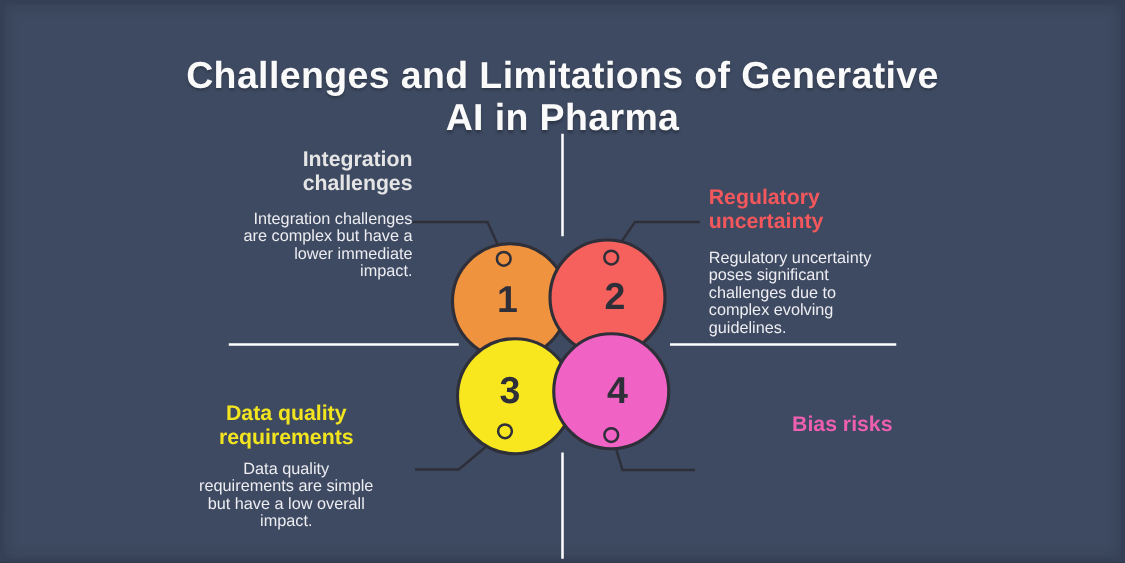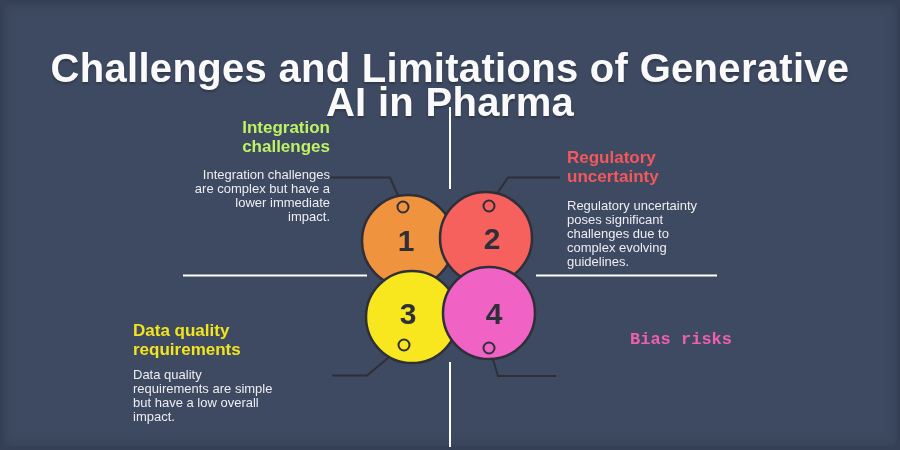--- a/index.html
+++ b/index.html
@@ -8,44 +8,44 @@
     width:900px;height:450px;
     background:#3E4A61;
     overflow:hidden;
     font-family:"Liberation Sans", sans-serif;
     box-shadow: inset 0 0 0 3px #354056, inset 0 0 14px rgba(15,20,30,.35);
   }
   .title{
     position:absolute; top:24px; left:0; width:900px;
     text-align:center;
     color:#FAFAFA;
-    font-size:40px; line-height:34px; font-weight:800;
+    font-size:30px; line-height:34px; font-weight:800;
     letter-spacing:.3px;
     white-space:pre-line;
     text-shadow:0 2px 2px rgba(20,24,34,.35);
   }
   .qblock{position:absolute;}
   .qblock .heading{
     font-size:17px; line-height:19px; font-weight:700;
     white-space:pre-line; margin:0;
   }
   .qblock .body{
     font-size:13px; line-height:14px;
     color:#EDEDF2; white-space:pre-line; margin:0;
   }
   .q-tl{left:138px; top:118px; width:192px; text-align:right;}
   .q-tl .body{margin-top:12px;}
-  .q-tl .heading{color:#bef264;text-align:right;}
+  .q-tl .heading{color:#e5e5e5;text-align:right;}
   .q-tr{left:567px; top:112px; width:170px; text-align:left;margin-top:36px;}
   .q-tr .body{margin-top:13px;}
   .q-tr .heading{color:#F4575C;}
-  .q-bl{left:133px; top:321px; width:192px; text-align:left;}
+  .q-bl{left:133px; top:321px; width:192px; text-align:center;}
   .q-bl .body{margin-top:9px;}
   .q-bl .heading{color:#F2E41F;}
-  .q-br{left:591px; top:330px; width:180px; text-align:center;font-family:Liberation Mono, monospace;}
+  .q-br{left:534px; top:330px; width:180px; text-align:right;}
   .q-br .body{margin-top:13px;}
   .q-br .heading{color:#EE5FB0;}
   svg#diagram{position:absolute; inset:0;}
   .axis{stroke:#FFFFFF; stroke-width:2;}
   .vcircle{stroke:#2E2F39; stroke-width:2.5;}
   .connector{stroke:#2E2F39; stroke-width:2; fill:none;}
   .ring{stroke:#2E2F39; stroke-width:2; fill:none;}
   .num{
     font-family:"Liberation Sans", sans-serif;
     font-size:30px; font-weight:700; fill:#2E2F39;

